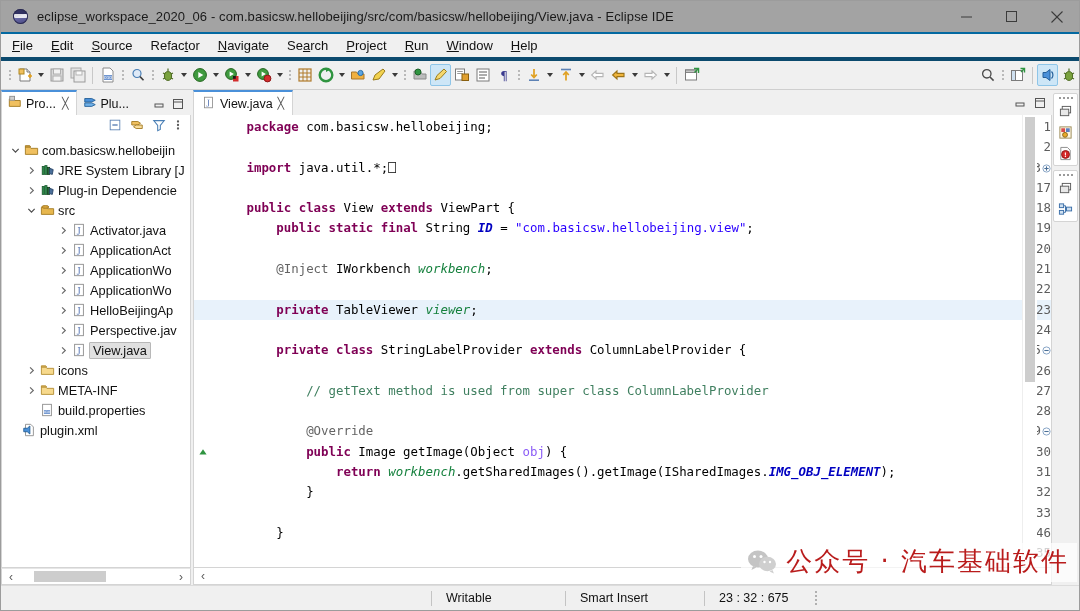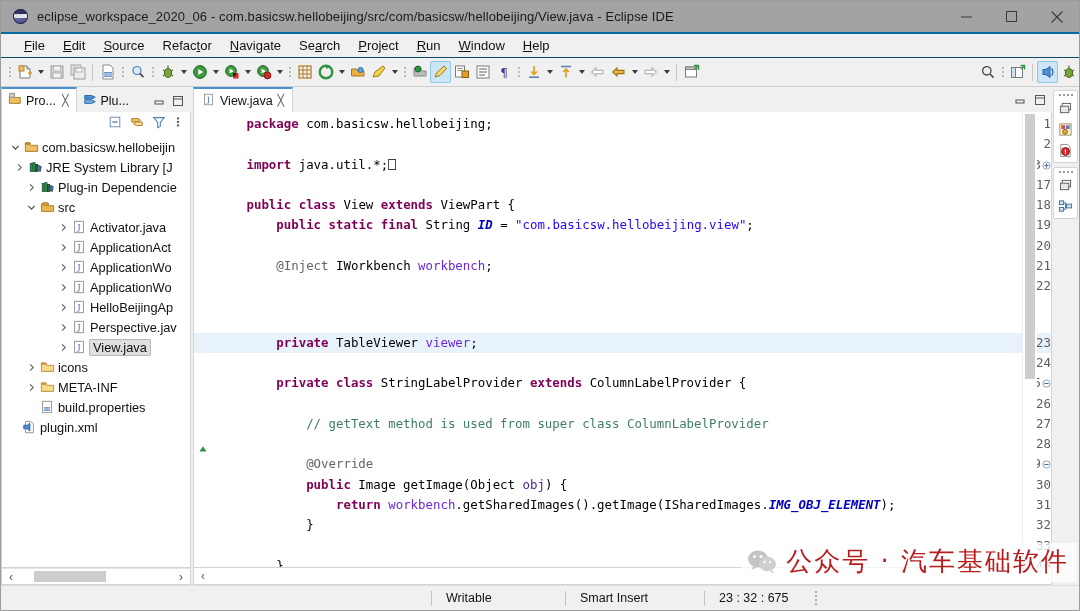--- a/index.html
+++ b/index.html
@@ -21,21 +21,21 @@
   .app-icon:after{content:"";position:absolute;left:1px;right:1px;top:5px;height:4px;
             background:#ffffff;opacity:.85;border-radius:1px;}
   .title-text{font-size:13px;color:#1a1a1a;white-space:nowrap;letter-spacing:.1px;}
   .win-btns{margin-left:auto;display:flex;height:31px;}
   .win-btn{width:45px;height:31px;display:flex;align-items:center;justify-content:center;
            color:#3b3b3b;font-size:13px;}
   .win-btn svg{display:block;}
 
   
   .menubar{height:23px;min-height:23px;background:#f0f0f0;display:flex;align-items:center;
-           padding-left:14px;border-bottom:1px solid #0c4a6e;}
+           padding-left:2px;border-bottom:4px solid #0c4a6e;}
   .menu-item{padding:2px 9px;font-size:13px;color:#111;white-space:nowrap;}
   .menu-item u{text-decoration:underline;text-underline-offset:1px;}
 
   
   .toolbar{height:28px;min-height:28px;background:#f0f0f0;display:flex;align-items:center;
            padding-left:4px;border-bottom:1px solid #cfcfcf;gap:0px;}
   .tb{width:21px;height:22px;display:flex;align-items:center;justify-content:center;position:relative;}
   .tb svg{display:block;}
   .caret{width:11px;height:22px;display:flex;align-items:center;justify-content:center;}
   .caret:after{content:"";border-left:3.5px solid transparent;border-right:3.5px solid transparent;
@@ -88,28 +88,28 @@
   .etab-ctl{display:flex;align-items:center;gap:8px;padding:0 6px 3px 0;}
   .editor{flex:1;display:flex;background:#ffffff;border:1px solid #d4d4d4;border-top:none;min-height:0;
           position:relative;overflow:hidden;}
   .gutter-marks{width:14px;background:#ffffff;position:relative;}
   .rulernum{width:31px;background:#ffffff;text-align:right;padding-right:4px;box-sizing:border-box;}
   .code{flex:1;position:relative;overflow:hidden;}
   .cline{height:20.3px;line-height:20.3px;font-family:"DejaVu Sans Mono", monospace;font-size:12.4px;
          white-space:pre;color:#000;}
   .lnum{height:20.3px;line-height:20.3px;font-family:"DejaVu Sans Mono", monospace;font-size:12.4px;
         color:#5c5c5c;text-align:right;}
-  .cline.hl, .lnum.hl{background:#e8f2fb;margin-top:36px;}
+  .cline.hl, .lnum.hl{background:#e8f2fb;}
   .kw{color:#7f0055;font-weight:bold;}
   .str{color:#2a00ff;}
   .cmt{color:#3f7f5f;}
   .ann{color:#646464;}
-  .fld{color:#6d28d9;}
+  .fld{color:#15803d;font-style:italic;}
   .sfld{color:#0000c0;font-style:italic;font-weight:bold;}
-  .prm{color:#4c1d95;}
+  .prm{color:#8b5cf6;}
   .vsb{width:14px;background:#ffffff;border-left:1px solid #eee;position:relative;}
   .vsb .vthumb{position:absolute;left:2px;right:2px;top:2px;height:265px;background:#cdcdcd;}
   .overview{width:14px;background:#ffffff;}
   .codeholder{position:absolute;left:0;top:2px;right:0;}
 
   
   .rightbar{width:27px;min-width:27px;background:#f0f0f0;display:flex;flex-direction:column;
             align-items:center;padding-top:3px;gap:4px;}
   .rstack{width:23px;background:#ffffff;border:1px solid #d4d4d4;border-radius:2px;
           display:flex;flex-direction:column;align-items:center;padding:3px 0;gap:4px;}
@@ -486,21 +486,21 @@
             </span>
           <span class="ticon">
               <svg width="15" height="14" viewBox="0 0 16 16">
                 <path d="M1 13V4.5h5l1.3 1.6H15V13z" fill="#f0c060" stroke="#a07820"></path>
                 <path d="M1 4.5V3h5l1 1.5z" fill="#e0ae48" stroke="#a07820"></path>
               </svg>
             </span>
           <span class="lbl">com.basicsw.hellobeijin</span>
         </div>
 
-        <div class="trow" style="padding-left:10px">
+        <div class="trow" style="padding-left:22px">
           <span class="arrow">
               <svg width="9" height="9" viewBox="0 0 10 10">
                 <path d="M3.4 1.5L7 5l-3.6 3.5" fill="none" stroke="#6a6a6a" stroke-width="1.3"></path>
               </svg>
             </span>
           <span class="ticon">
               <svg width="15" height="14" viewBox="0 0 16 16">
                 <rect x="2" y="4" width="2.4" height="9" fill="#2f8a4a" stroke="#1d5c30"></rect>
                 <rect x="5" y="3" width="2.4" height="10" fill="#3a9a58" stroke="#1d5c30"></rect>
                 <rect x="8" y="5" width="2.4" height="8" fill="#246b38" stroke="#16401f"></rect>

